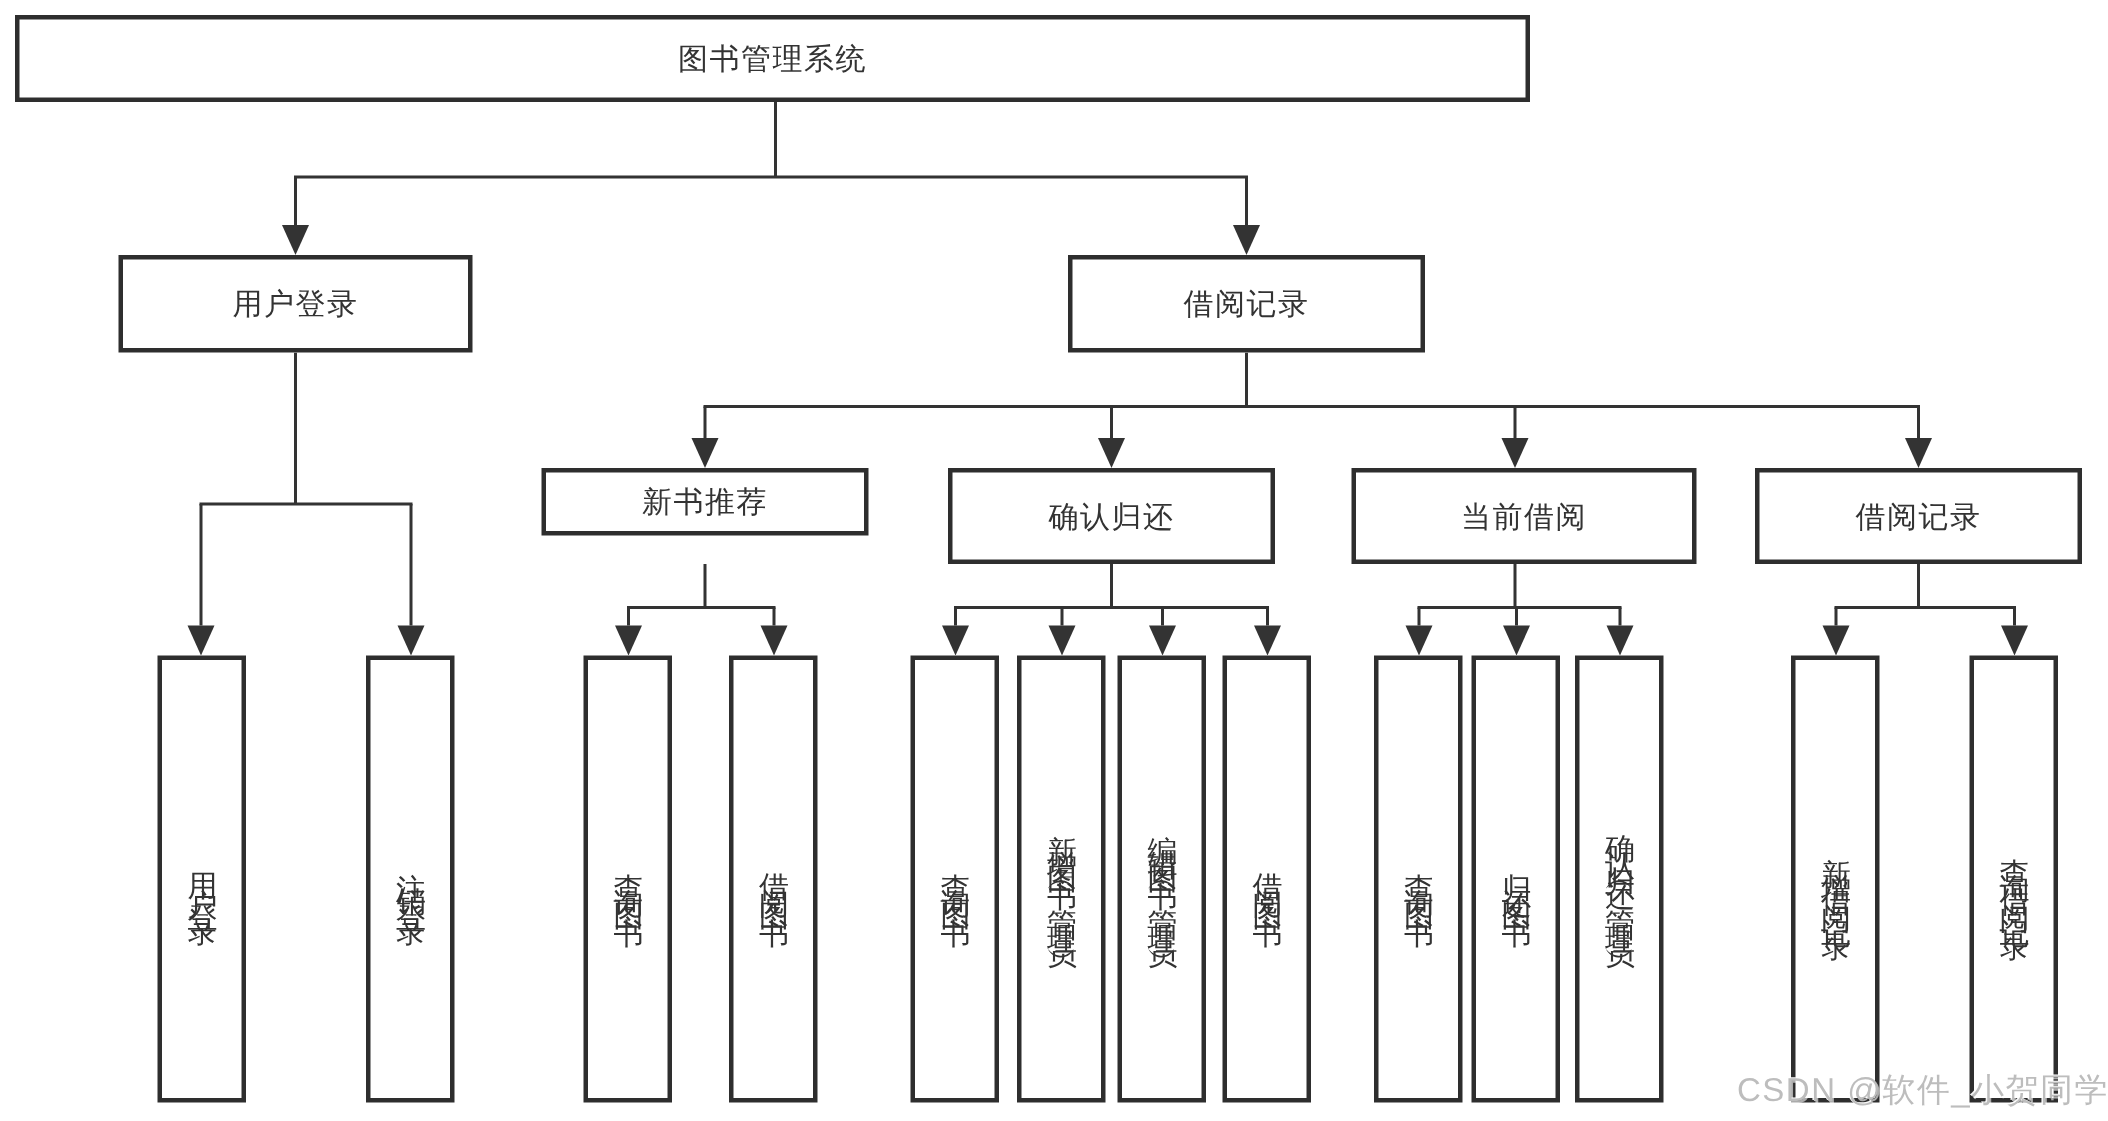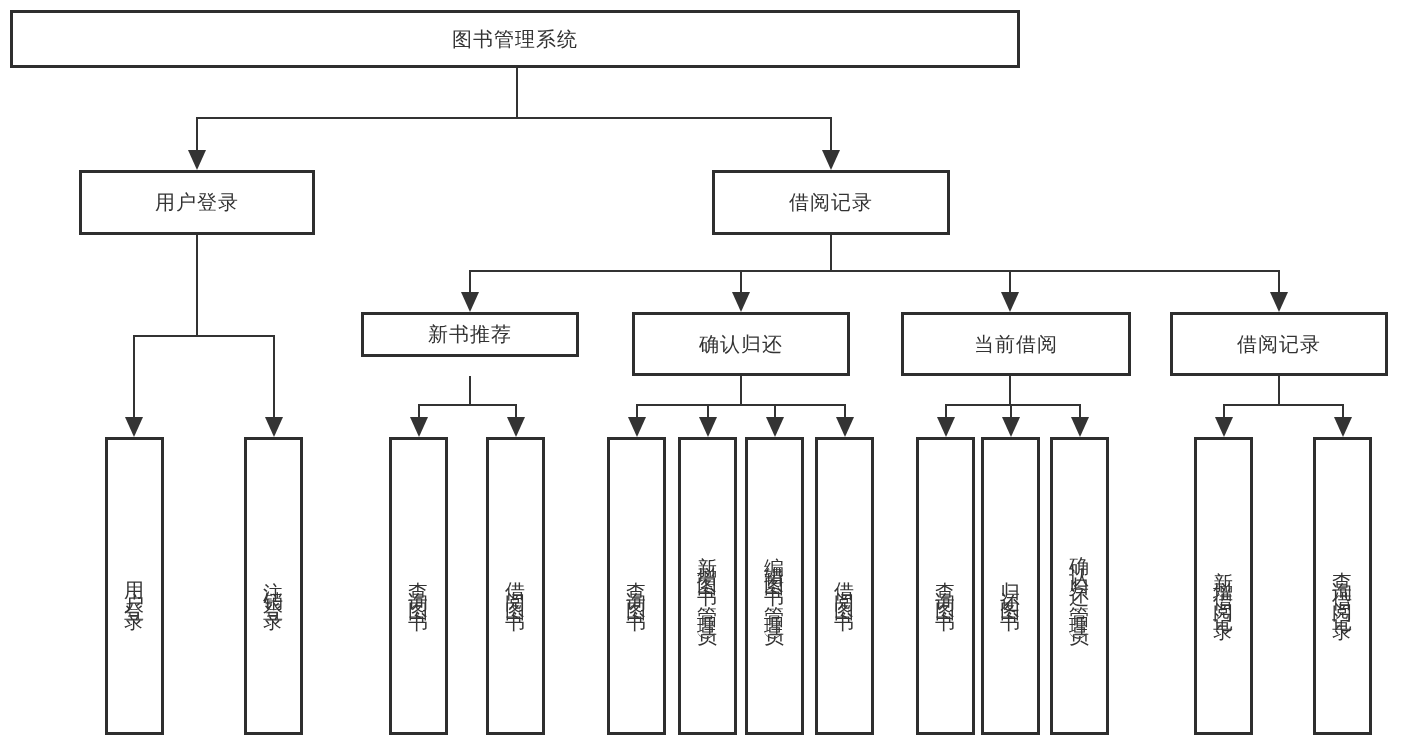--- a/index.html
+++ b/index.html
@@ -82,20 +82,21 @@
   <div class="box leaf" style="left:745px; top:437px; width:59px; height:298px;">编辑图书（管理员）</div>
   <div class="box leaf" style="left:815px; top:437px; width:59px; height:298px;">借阅图书</div>
 
   <div class="box leaf" style="left:916px; top:437px; width:59px; height:298px;">查询图书</div>
   <div class="box leaf" style="left:981px; top:437px; width:59px; height:298px;">归还图书</div>
   <div class="box leaf" style="left:1050px; top:437px; width:59px; height:298px;">确认归还（管理员）</div>
 
   <div class="box leaf" style="left:1194px; top:437px; width:59px; height:298px;">新增借阅记录</div>
   <div class="box leaf" style="left:1313px; top:437px; width:59px; height:298px;">查询借阅记录</div>
 
+  <div class="watermark">CSDN @软件_小贺同学</div>
 
 <div class="vline" style="left: 516px; top: 68px; width: 2px; height: 50px;"></div>
     <div class="hline" style="left: 196px; top: 117px; width: 636px; height: 2px;"></div>
     <div class="vline" style="left: 196px; top: 118px; width: 2px; height: 32px;"></div>
     <div class="arrow" style="left: 188px; top: 150px;"></div>
     <div class="vline" style="left: 830px; top: 118px; width: 2px; height: 32px;"></div>
     <div class="arrow" style="left: 822px; top: 150px;"></div>
     <div class="vline" style="left: 196px; top: 235px; width: 2px; height: 101px;"></div>
     <div class="hline" style="left: 133px; top: 335px; width: 142px; height: 2px;"></div>
     <div class="vline" style="left: 133px; top: 336px; width: 2px; height: 81px;"></div>

